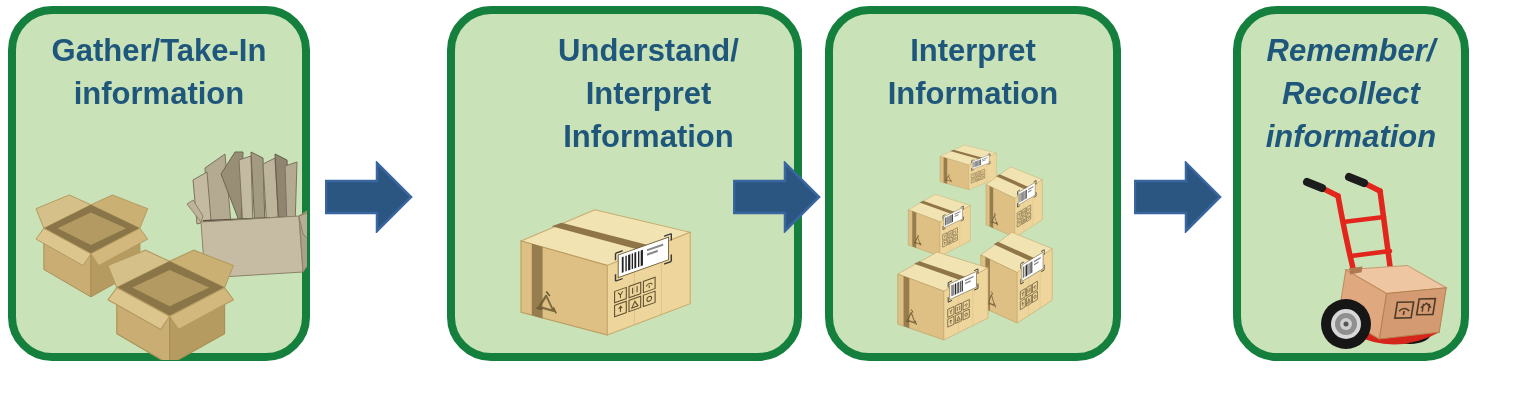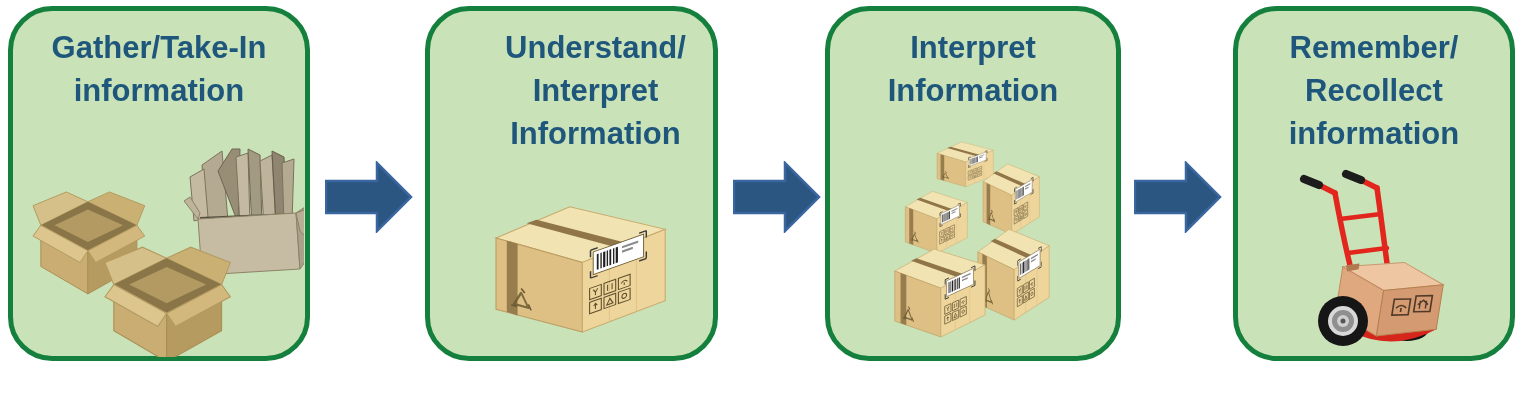--- a/index.html
+++ b/index.html
@@ -6,21 +6,21 @@
   .canvas {
     position:relative;
     width:1523px; height:410px;
     font-family:"Liberation Sans", sans-serif;
     overflow:hidden;
   }
   .panel {
     position:absolute;
     top:6px; height:355px;
     background:#c9e2b7;
-    border:5px solid #15803d;
+    border:8px solid #15803d;
     border-radius:44px;
     box-sizing:border-box;
   }
   .panel-title {
     margin:0;
     padding:16px 6px 0 6px;
     text-align:center;
     font-size:31px;
     font-weight:bold;
     line-height:1.38;
@@ -118,21 +118,21 @@
       <use href="#sbox" transform="translate(168,2)"></use>
       <use href="#obox" transform="translate(13,45) scale(0.98)"></use>
       <use href="#obox" transform="translate(85,100) scale(1.1)"></use>
     </svg>
   </section>
 
   <svg class="arrow" style="left:325px;" width="88" height="72" viewBox="0 0 88 72">
     <polygon points="1,20 52,20 52,2 86,36 52,70 52,52 1,52" fill="#2b5681" stroke="#3a66a0" stroke-width="2.5" stroke-linejoin="miter"></polygon>
   </svg>
 
-  <section class="panel" style="left:425px; width:293px;padding-left:48px;">
+  <section class="panel" style="left:447px; width:355px;padding-left:48px;">
     <h2 class="panel-title">Understand/
 Interpret
 Information</h2>
     <svg class="panel-icon" style="left:55px; top:185px;" width="185" height="145" viewBox="0 0 185 145">
       <use href="#cbox" transform="translate(2,2) scale(0.9,0.87)"></use>
     </svg>
   </section>
 
   <svg class="arrow" style="left:733px;" width="88" height="72" viewBox="0 0 88 72">
     <polygon points="1,20 52,20 52,2 86,36 52,70 52,52 1,52" fill="#2b5681" stroke="#3a66a0" stroke-width="2.5" stroke-linejoin="miter"></polygon>
@@ -147,21 +147,21 @@
       <use href="#cbox" transform="translate(14,48) scale(0.33,0.43)"></use>
       <use href="#cbox" transform="translate(86,84) scale(0.38,0.63)"></use>
       <use href="#cbox" transform="translate(2,104) scale(0.48,0.61)"></use>
     </svg>
   </section>
 
   <svg class="arrow" style="left:1134px;" width="88" height="72" viewBox="0 0 88 72">
     <polygon points="1,20 52,20 52,2 86,36 52,70 52,52 1,52" fill="#2b5681" stroke="#3a66a0" stroke-width="2.5" stroke-linejoin="miter"></polygon>
   </svg>
 
-  <section class="panel" style="left:1233px; width:282px;">
+  <section class="panel" style="left:1233px; width:236px;font-style:italic;">
     <h2 class="panel-title">Remember/
 Recollect
 information</h2>
     <svg class="panel-icon" style="left:52px; top:158px;" width="175" height="186" viewBox="0 0 175 186">
       <g transform="translate(5,2)">
 
         <ellipse cx="112" cy="158" rx="22" ry="12" fill="#141414"></ellipse>
 
         <g stroke="#e2261d" fill="none" stroke-linecap="round">
           <path d="M40,22 C48,66 60,118 70,148" stroke-width="5.5"></path>

